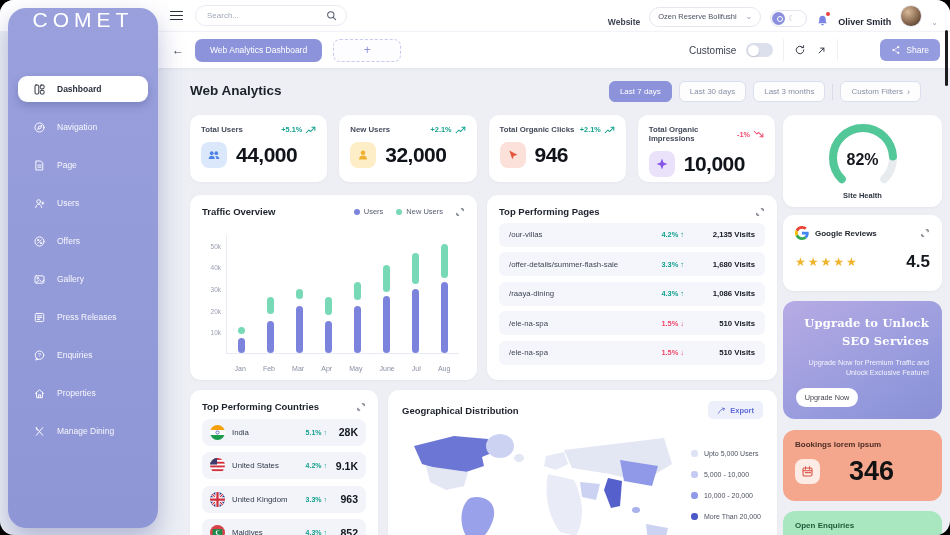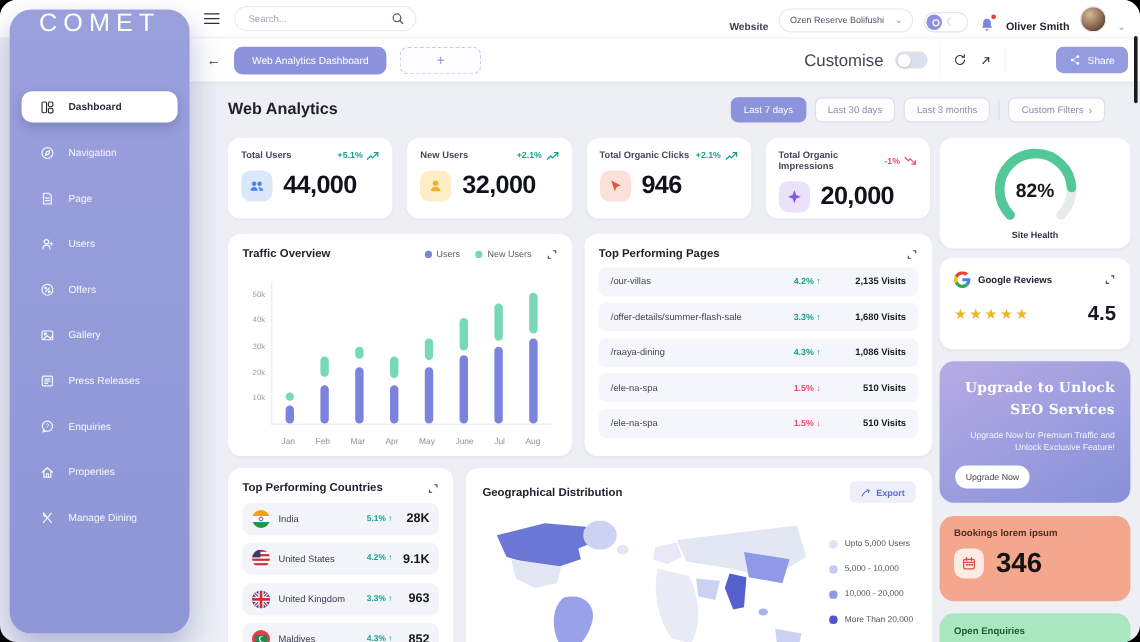--- a/index.html
+++ b/index.html
@@ -27,21 +27,21 @@
   .bell .dot { position:absolute; right:-1px; top:-2px; width:4.5px; height:4.5px; border-radius:50%; background:#e8413c; }
   .user-name { font-size:9px; font-weight:bold; color:#1f2430; }
   .avatar { width:22px; height:22px; border-radius:50%; background:radial-gradient(circle at 35% 30%, #d8b896, #8a6a50 55%, #35281f); border:1.5px solid #e8e8ee; cursor:pointer; }
 
   
   .tabbar { position:absolute; left:158px; top:31px; right:0; height:37px; background:#fff; border-top:1px solid #f2f3f8; display:flex; align-items:center; padding:0 10px 0 14px; gap:11px; z-index:4; box-shadow:0 1px 3px rgba(20,25,60,.05); }
   .back-arrow { font-size:12px; color:#3a4150; cursor:pointer; }
   .tab-active { background:#8c93da; color:#fff; font-size:8.5px; height:23px; padding:0 15px; border-radius:7px; display:flex; align-items:center; cursor:pointer; }
   .tab-add { width:68px; height:23px; border:1px dashed #c6cbee; border-radius:7px; color:#8c93da; display:flex; align-items:center; justify-content:center; font-size:12px; cursor:pointer; background:#fdfdff; }
   .tabbar-right { margin-left:auto; display:flex; align-items:center; gap:10px; }
-  .customise-label { font-size:14px; color:#3e4454; }
+  .customise-label { font-size:10px; color:#3e4454; }
   .toggle-off { width:27px; height:14px; border-radius:7px; background:#dcdfec; position:relative; cursor:pointer; }
   .toggle-off .knob { position:absolute; left:1.5px; top:1.5px; width:11px; height:11px; border-radius:50%; background:#fff; box-shadow:0 1px 2px rgba(0,0,0,.15); }
   .vdiv { width:1px; height:22px; background:#eef0f4; }
   .tool-icon { color:#2d3340; cursor:pointer; }
   .share-btn { height:22px; background:#959bdf; color:#fff; border-radius:6px; font-size:8.5px; padding:0 11px; display:flex; gap:5px; align-items:center; cursor:pointer;margin-left:32px; }
 
   
   .sidebar { position:absolute; left:8px; top:8px; width:150px; height:520px; border-radius:18px; background:linear-gradient(180deg,#99a0dc,#8f96d6); z-index:10; box-shadow:0 12px 26px rgba(70,76,150,.35); }
   .logo { text-align:center; color:#fff; font-size:21px; font-weight:normal; letter-spacing:5px; }
   .side-menu { margin-top:44px; padding:0 10px; display:flex; flex-direction:column; gap:12px; }
@@ -108,21 +108,21 @@
 
   .upgrade-card { position:absolute; left:783px; top:301px; width:159px; height:118px; border-radius:12px; background:linear-gradient(150deg,#b7abe4 0%,#9399dc 70%,#8b90d6 100%); padding:14px 13px; color:#fff;text-align:right; }
   .upgrade-title { font-family:"DejaVu Serif", serif; font-size:11.5px; font-weight:bold; line-height:1.55; letter-spacing:.2px; }
   .upgrade-body { font-size:7.2px; line-height:1.45; color:rgba(255,255,255,.88); margin-top:7px; }
   .upgrade-btn { margin-top:9px; width:62px; height:19px; border-radius:10px; background:#fff; color:#44474f; font-size:7.3px; display:flex; align-items:center; justify-content:center; cursor:pointer; }
 
   .bookings-card { position:absolute; left:783px; top:430px; width:159px; height:71px; border-radius:12px; background:#f5a78e; padding:10px 12px; }
   .bookings-label { font-size:8px; font-weight:bold; color:#4f2e25; }
   .bookings-row { display:flex; align-items:center; gap:10px; margin-top:7px; }
   .bookings-icon { width:25px; height:25px; border-radius:8px; background:rgba(255,255,255,.78); display:flex; align-items:center; justify-content:center; color:#d94f43; }
-  .bookings-num { font-size:23px; font-weight:600; color:#121212; }
+  .bookings-num { font-size:27px; font-weight:600; color:#121212;margin-left:19px; }
 
   .enquiries-card { position:absolute; left:783px; top:511px; width:159px; height:60px; border-radius:12px; background:#a9e7c1; padding:10px 12px; }
   .enquiries-label { font-size:8px; font-weight:bold; color:#1c5c38; }
 
   
   .countries-card { left:190px; top:390px; width:188px; height:170px; padding:11px 12px; }
   .country-row { height:27px; border-radius:8px; background:#f2f4fa; margin-top:6.5px; display:flex; align-items:center; gap:7px; padding:0 8px; cursor:pointer; }
   .flag { width:15px; height:15px; border-radius:50%; overflow:hidden; flex:none; }
   .country-name { font-size:7.8px; color:#333a49; }
   .country-trend { margin-left:auto; font-size:7px; font-weight:bold; }
@@ -405,21 +405,21 @@
                 <path d="M8.8 8.5h3.7V4.8"></path>
               </svg>
             </span></span>
      </div>
      <div class="kpi-val">
        <span class="kpi-icon icn" style="background:#eae2fb;color:#8655e6">
             <svg width="14" height="14" viewBox="0 0 16 16" fill="currentColor">
               <path d="M8 1.8 L9.7 6.3 L14.2 8 L9.7 9.7 L8 14.2 L6.3 9.7 L1.8 8 L6.3 6.3 Z"></path>
             </svg>
           </span>
-       <span class="kpi-num">20,000</span>
+       <span class="kpi-num">10,000</span>
      </div>
       </div>
     </div>
 
   <div class="card gauge-card">
     <svg class="gauge" width="90" height="64" viewBox="0 0 90 64">
       <path d="M23.8 57.2 A30 30 0 1 1 66.2 57.2" fill="none" stroke="#e7ebee" stroke-width="8" stroke-linecap="round"></path>
       <path id="gauge-arc" d="M23.8 57.2 A30 30 0 1 1 66.2 57.2" fill="none" stroke="#52c797" stroke-width="8" stroke-linecap="round" stroke-dasharray="115.948 141.4"></path>
     </svg>
     <div class="gauge-value">82%</div>

